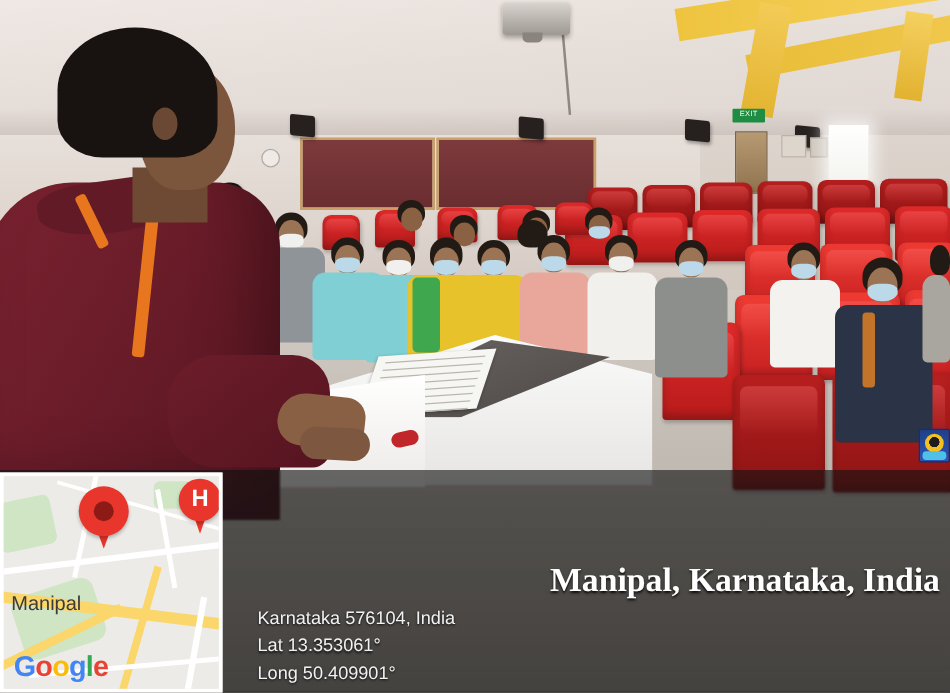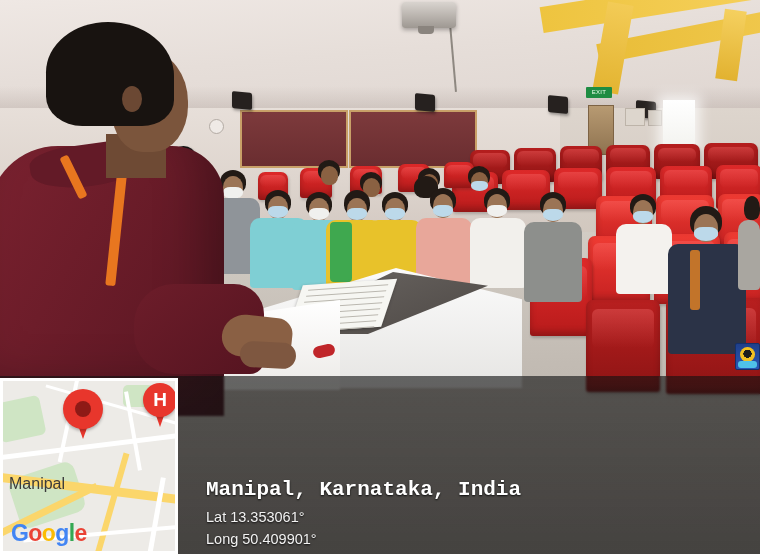--- a/index.html
+++ b/index.html
@@ -221,23 +221,23 @@
   .g-logo{position:absolute;left:8px;bottom:4px;font-size:23px;font-weight:bold;
     font-family:"Liberation Sans",sans-serif;letter-spacing:-.6px;}
   .g-logo span:nth-child(1){color:#4285F4;}
   .g-logo span:nth-child(2){color:#EA4335;}
   .g-logo span:nth-child(3){color:#FBBC05;}
   .g-logo span:nth-child(4){color:#4285F4;}
   .g-logo span:nth-child(5){color:#34A853;}
   .g-logo span:nth-child(6){color:#EA4335;}
 
   .gps-text{position:absolute;left:206px;bottom:4px;width:546px;}
-  .gps-title{font-size:21px;font-weight:bold;color:#ffffff;line-height:1.15;
+  .gps-title{font-size:27px;font-weight:bold;color:#ffffff;line-height:1.15;
     margin-bottom:4px;text-shadow:0 1px 2px rgba(0,0,0,.85);
-    font-family:Liberation Mono, monospace;}
+    font-family:Liberation Serif, serif;text-align:right;}
   .gps-line{font-size:14.5px;color:#f2f2f2;line-height:1.52;
     text-shadow:0 1px 2px rgba(0,0,0,.85);font-family:"Liberation Sans",sans-serif;}
 </style>
 </head>
 <body>
 
 <div id="shot">
 
   <div class="photo">
 
@@ -490,17 +490,18 @@
 
       <div class="map-label">Manipal</div>
 
       <div class="g-logo">
         <span>G</span><span>o</span><span>o</span><span>g</span><span>l</span><span>e</span>
       </div>
     </div>
 
     <div class="gps-text">
       <div class="gps-title">Manipal, Karnataka, India</div>
+      <div class="gps-line">Karnataka 576104, India</div>
       <div class="gps-line">Lat 13.353061°</div>
       <div class="gps-line">Long 50.409901°</div>
     </div>
   </div>
 </div>
 
 </body></html>

